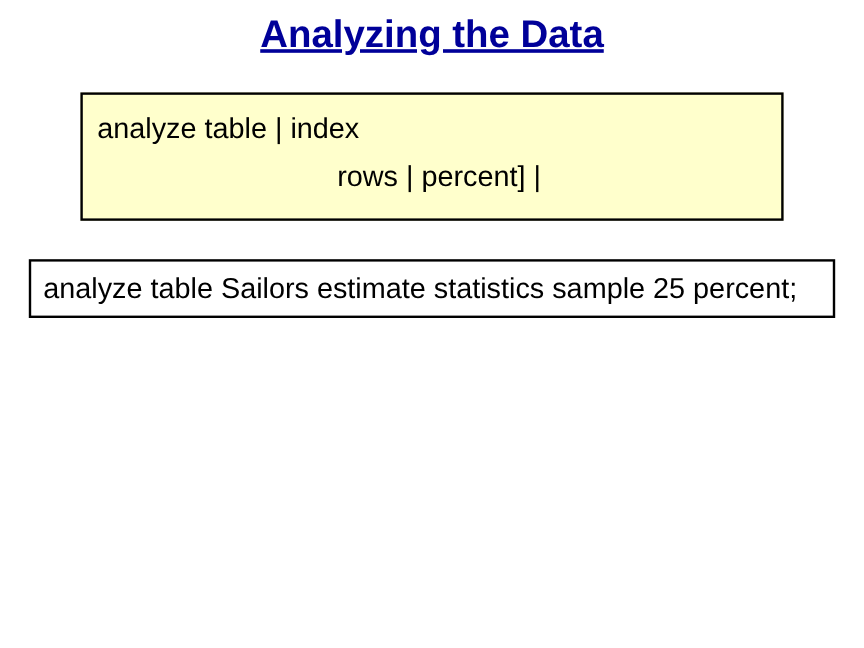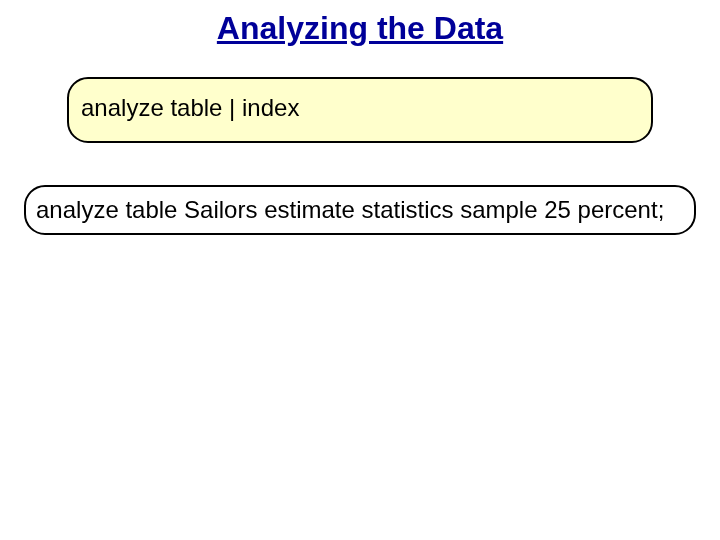--- a/index.html
+++ b/index.html
@@ -1,19 +1,18 @@
 <!DOCTYPE html>
 <html><head>
   <meta charset="utf-8">
   <style>
     * {
       margin: 0;
       padding: 0;
       box-sizing: border-box;
-      border-radius: 21px;
     }
     body {
       width: 720px;
       height: 540px;
       background: #ffffff;
       font-family: "Comic Sans MS", cursive, sans-serif;
       position: relative;
     }
     .title {
       text-align: center;
@@ -40,32 +39,33 @@
     .indent1 {
       padding-left: 60px;
     }
     .indent2 {
       padding-left: 200px;
     }
     .indent-small {
       padding-left: 8px;
     }
     .example-box {
-      margin: 42px auto 0 auto;
+      margin: 32px auto 0 auto;
       width: 672px;
       border: 2px solid #000000;
       background: #ffffff;
       padding: 6px 10px;
       color: #000000;
       font-size: 24px;
       line-height: 1.4;
     }
   </style>
 </head>
 <body>
 
 <div class="title">Analyzing the Data</div>
 
 <div class="syntax-box">
   <div class="syntax-line">analyze table | index</div>
+  <div class="syntax-line indent2">rows | percent] |</div>
 </div>
 
 <div class="example-box">analyze table Sailors estimate statistics sample 25 percent;</div>
 
 </body></html>

